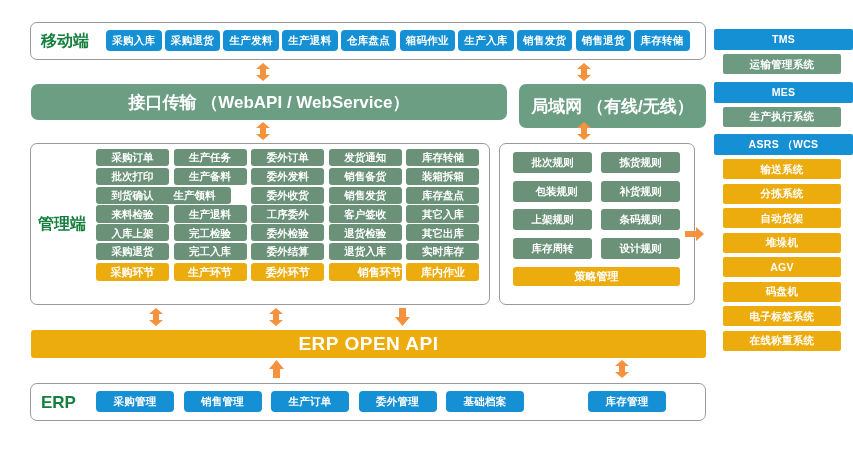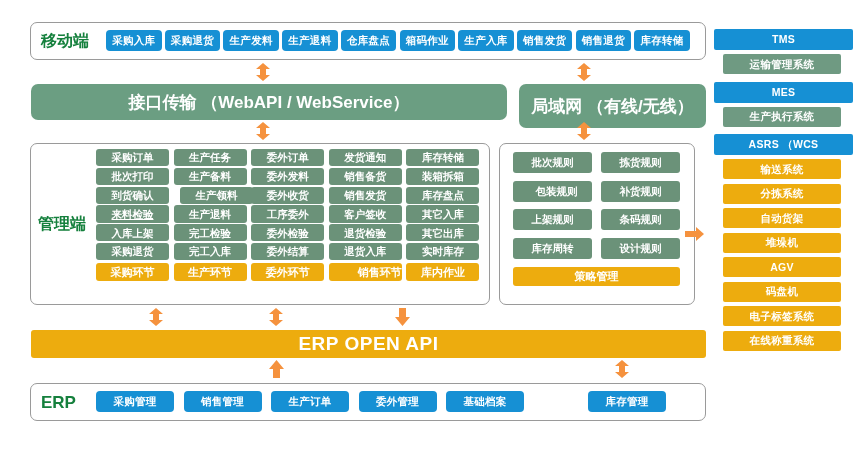--- a/index.html
+++ b/index.html
@@ -118,27 +118,27 @@
         <path d="M8 0 L15 6 L11 6 L11 12 L15 12 L8 18 L1 12 L5 12 L5 6 L1 6 Z" fill="#f5923e"></path>
       </svg>
   </div>
 
   <div class="panel" style="left:30px;top:143px;width:460px;height:162px;"></div>
   <div class="side-label" style="left:38px;top:214px;height:20px;font-size:16px;">管理端</div>
   <div id="mgmt-grid">
       <div class="gridchip" style="left: 96px; top: 149px; width: 73px; height: 17.2px;">采购订单</div>
       <div class="gridchip" style="left: 96px; top: 167.8px; width: 73px; height: 17.2px;">批次打印</div>
       <div class="gridchip" style="left: 96px; top: 186.6px; width: 73px; height: 17.2px;">到货确认</div>
-      <div class="gridchip" style="left: 96px; top: 205.4px; width: 73px; height: 17.2px; text-decoration: underline;">来料检验</div>
+      <div class="gridchip" style="left: 96px; top: 205.4px; width: 73px; height: 17.2px;">来料检验</div>
       <div class="gridchip" style="left: 96px; top: 224.2px; width: 73px; height: 17.2px;">入库上架</div>
       <div class="gridchip" style="left: 96px; top: 243px; width: 73px; height: 17.2px;">采购退货</div>
       <div class="gridchip gold" style="left: 96px; top: 263.3px; width: 73px; height: 18px;">采购环节</div>
       <div class="gridchip" style="left: 173.6px; top: 149px; width: 73px; height: 17.2px;">生产任务</div>
       <div class="gridchip" style="left: 173.6px; top: 167.8px; width: 73px; height: 17.2px;">生产备料</div>
-      <div class="gridchip" style="left: 180px; top: 186.6px; width: 73px; height: 17.2px;">生产领料</div>
+      <div class="gridchip" style="left: 158px; top: 186.6px; width: 73px; height: 17.2px;">生产领料</div>
       <div class="gridchip" style="left: 173.6px; top: 205.4px; width: 73px; height: 17.2px;">生产退料</div>
       <div class="gridchip" style="left: 173.6px; top: 224.2px; width: 73px; height: 17.2px;">完工检验</div>
       <div class="gridchip" style="left: 173.6px; top: 243px; width: 73px; height: 17.2px;">完工入库</div>
       <div class="gridchip gold" style="left: 173.6px; top: 263.3px; width: 73px; height: 18px;">生产环节</div>
       <div class="gridchip" style="left: 251.2px; top: 149px; width: 73px; height: 17.2px;">委外订单</div>
       <div class="gridchip" style="left: 251.2px; top: 167.8px; width: 73px; height: 17.2px;">委外发料</div>
       <div class="gridchip" style="left: 251.2px; top: 186.6px; width: 73px; height: 17.2px;">委外收货</div>
       <div class="gridchip" style="left: 251.2px; top: 205.4px; width: 73px; height: 17.2px;">工序委外</div>
       <div class="gridchip" style="left: 251.2px; top: 224.2px; width: 73px; height: 17.2px;">委外检验</div>
       <div class="gridchip" style="left: 251.2px; top: 243px; width: 73px; height: 17.2px;">委外结算</div>

